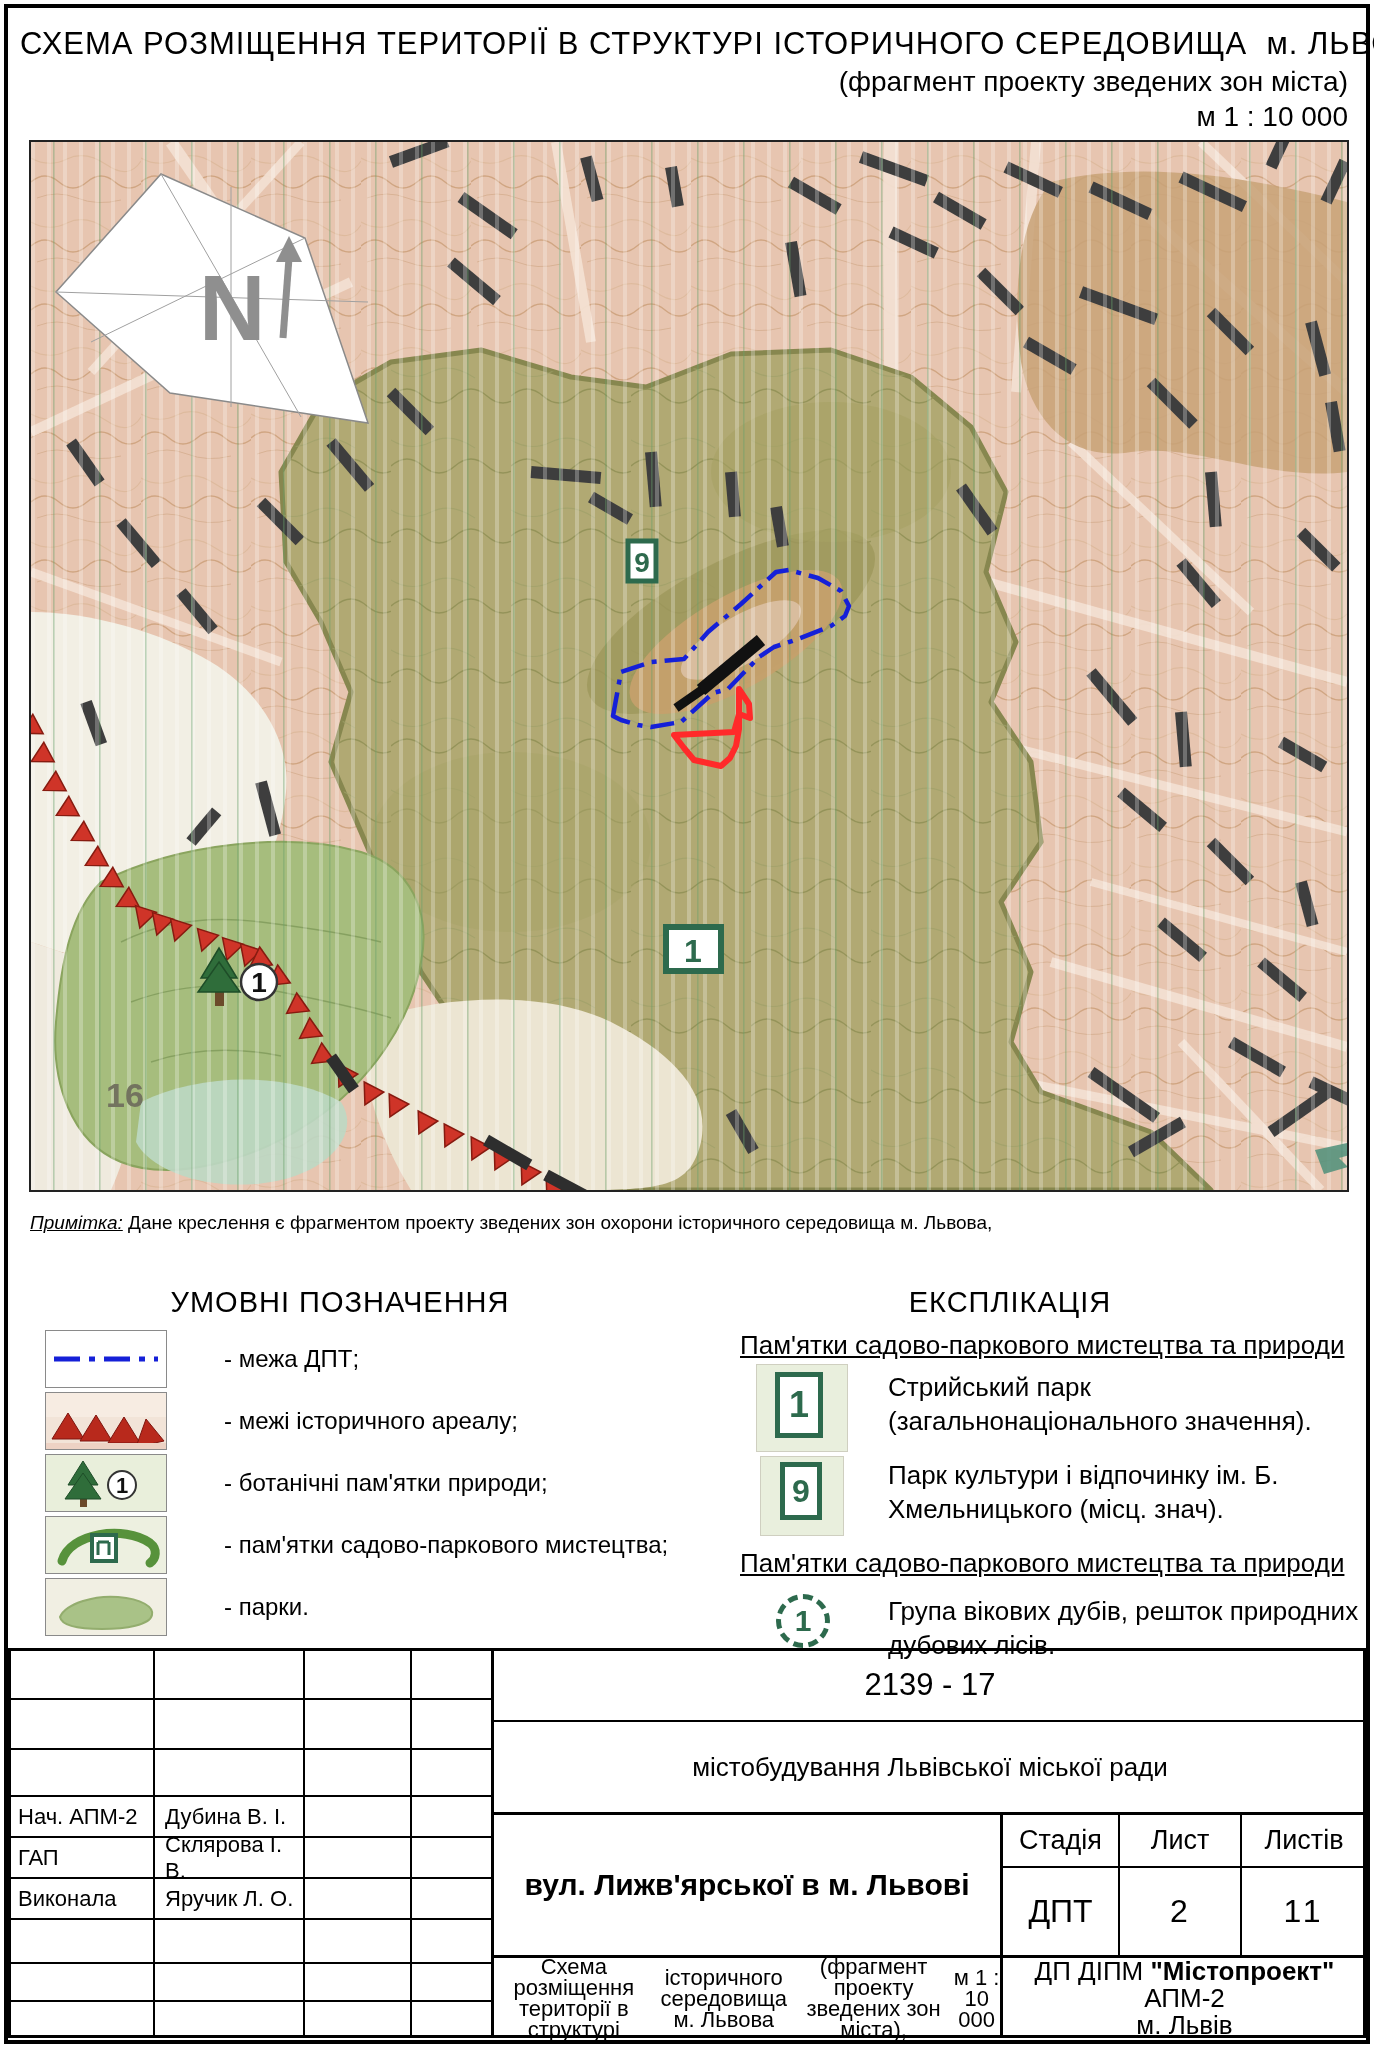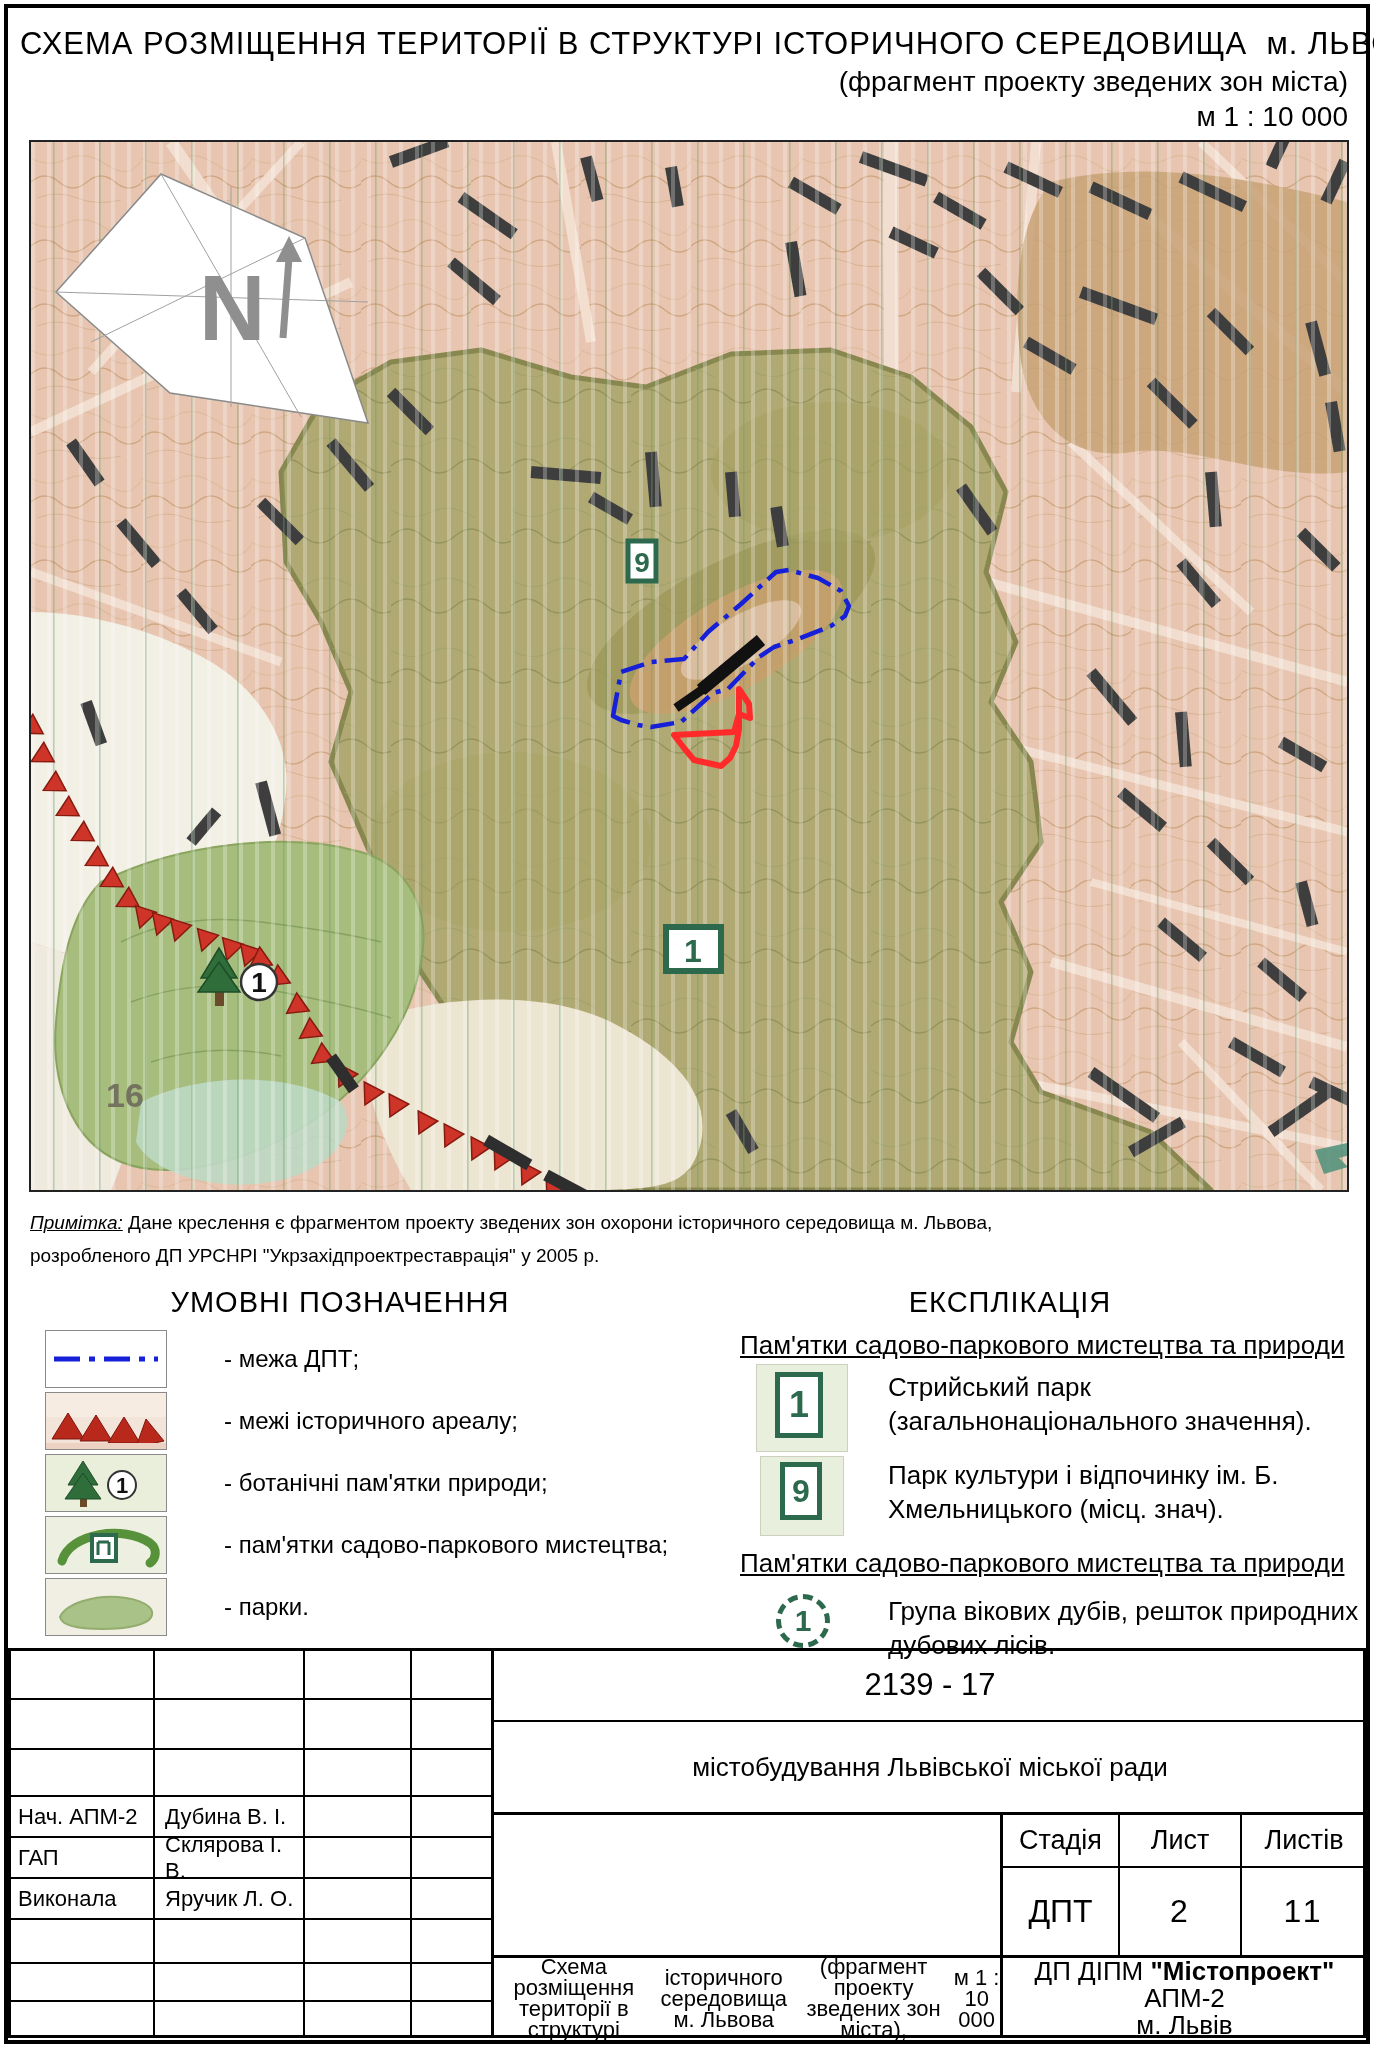--- a/index.html
+++ b/index.html
@@ -243,21 +243,20 @@
     <line x1="252" y1="196" x2="258" y2="116" stroke="#8f8f8f" stroke-width="7"></line>
     <polygon points="258,94 245,120 271,120" fill="#8f8f8f"></polygon>
     <text x="168" y="198" font-size="92" font-weight="bold" fill="#8f8f8f">N</text>
   </g>
 </svg>
 </div>
 
 <div class="abs note">
   <span class="note-label">Примітка:</span>
   <span>Дане креслення є фрагментом проекту зведених зон охорони історичного середовища м. Львова,</span><br>
-  <span>розробленого ДП УРСНРІ "Укрзахідпроектреставрація" у 2005 р.</span>
 </div>
 
 <div class="abs legend-title">УМОВНІ ПОЗНАЧЕННЯ</div>
 
 <div>
   <div class="lg-box" style="top:1330px;background:#fff;">
     <svg width="120" height="56">
         <line x1="8" y1="28" x2="112" y2="28" stroke="#1520d8" stroke-width="5" stroke-dasharray="26 9 6 9"></line>
       </svg>
   </div>
@@ -371,20 +370,21 @@
 <div class="cell-left" style="left:10px;top:1879px;width:140px;height:39px;font-size:22px;">Виконала</div>
 <div class="cell-left" style="left:157px;top:1879px;width:144px;height:39px;font-size:22px;">Яручик Л. О.</div>
 
 <div class="cell" style="left:494px;top:1650px;width:872px;height:70px;font-size:31px;">2139 - 17</div>
 
 <div class="cell" style="left:494px;top:1722px;width:872px;height:90px;font-size:26px;flex-direction:column;line-height:34px;">
   <div>містобудування Львівської міської ради</div>
 </div>
 
 <div class="cell" style="left:494px;top:1815px;width:506px;height:140px;font-size:30px;font-weight:bold;flex-direction:column;line-height:40px;">
+  <div>вул. Лижв'ярської в м. Львові</div>
 </div>
 
 <div class="cell" style="left:1003px;top:1814px;width:115px;height:52px;font-size:27px;">Стадія</div>
 <div class="cell" style="left:1120px;top:1814px;width:120px;height:52px;font-size:27px;">Лист</div>
 <div class="cell" style="left:1242px;top:1814px;width:124px;height:52px;font-size:27px;">Листів</div>
 <div class="cell" style="left:1003px;top:1868px;width:115px;height:87px;font-size:32px;">ДПТ</div>
 <div class="cell" style="left:1120px;top:1868px;width:120px;height:87px;font-size:32px;letter-spacing:2px;">2</div>
 <div class="cell" style="left:1242px;top:1868px;width:124px;height:87px;font-size:32px;letter-spacing:4px;">11</div>
 
 <div class="cell" style="left:494px;top:1958px;width:506px;height:80px;font-size:22px;line-height:21px;">

